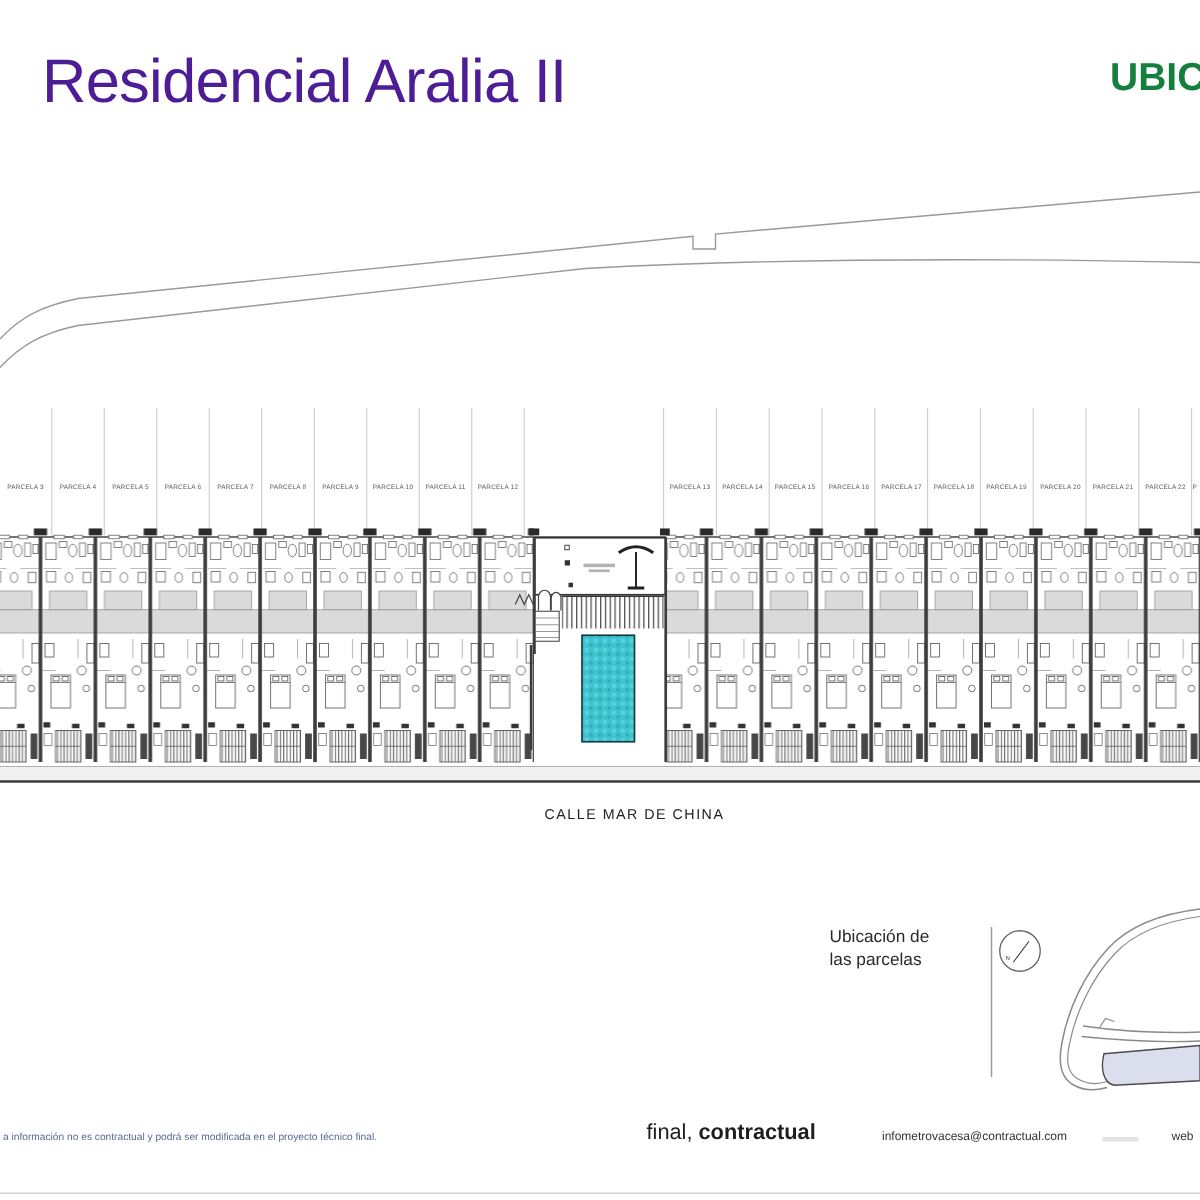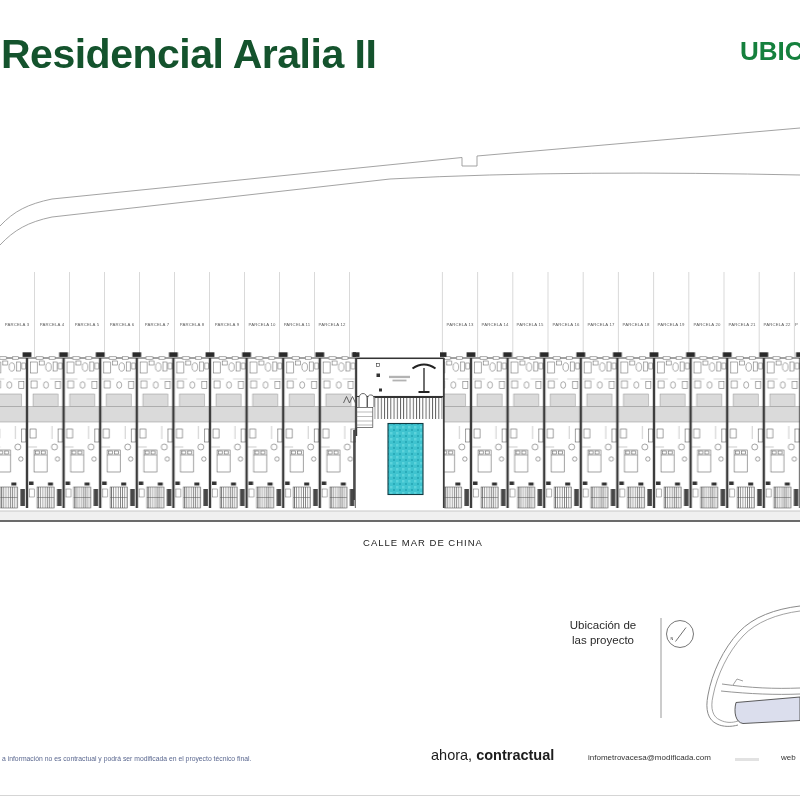--- a/index.html
+++ b/index.html
@@ -1,27 +1,27 @@
 <!DOCTYPE html>
 <html><head>
 <meta charset="utf-8">
 <style>
   html,body{margin:0;padding:0;background:#fff;}
   .page{position:relative;width:800px;height:800px;background:#ffffff;overflow:hidden;
         font-family:"Liberation Sans", sans-serif;}
-  .title{position:absolute;left:1px;top:34px;font-size:41px;font-weight:700;
-         letter-spacing:-0.5px;color:#14532d;line-height:1;white-space:nowrap;}
+  .title{position:absolute;left:1px;top:34px;font-size:41px;font-weight:400;
+         letter-spacing:-0.5px;color:#4c1d95;line-height:1;white-space:nowrap;padding-left:27px;}
   .corner{position:absolute;left:740px;top:36px;font-size:26px;font-weight:700;
           color:#15803d;white-space:nowrap;}
   .plan-svg{position:absolute;left:0;top:0;}
   .plan-svg text{font-family:"Liberation Sans", sans-serif;}
   .plbl{font-size:4.3px;fill:#5a5a5a;letter-spacing:0.15px;}
   .street{font-size:9.5px;fill:#222;letter-spacing:1px;}
   .nlbl{font-size:3.8px;fill:#333;}
-  .map-caption{position:absolute;left:553px;top:618px;width:100px;text-align:center;
+  .map-caption{position:absolute;left:553px;top:618px;width:100px;text-align:left;
                font-size:11.5px;line-height:14.5px;color:#2a2a2a;}
   .disclaimer{position:absolute;left:2px;top:755px;font-size:6.8px;color:#5b6890;
               white-space:nowrap;}
   .brand{position:absolute;left:431px;top:747px;font-size:14.5px;color:#1d1d1d;
          white-space:nowrap;}
   .brand b{font-weight:700;}
   .email{position:absolute;left:588px;top:753px;font-size:8px;color:#333;white-space:nowrap;}
   .faint-mark{position:absolute;left:735px;top:758px;width:24px;height:3px;background:#e2e2e2;}
   .web{position:absolute;left:781px;top:753px;font-size:8px;color:#333;white-space:nowrap;text-align:right;}
   .bottom-rule{position:absolute;left:0;top:795px;width:800px;height:1px;background:#d5d5d5;}
@@ -177,23 +177,23 @@
         <path d="M722 684 C750 688, 775 689, 800 688" stroke-width="0.9"></path>
         <path d="M721 691 C750 694, 776 695, 800 694" stroke-width="0.9"></path>
         <path d="M733 685 L737 679 L743 681" stroke-width="0.8"></path>
       </g>
       <path d="M736 702.5 L800 697 L800 720.5 L743 723.5 C735.5 722.5, 733.5 712, 736 702.5 Z" fill="#dbdeed" stroke="#4a4a4a" stroke-width="0.9"></path>
     </g>
   </svg>
 
   <div class="map-caption">
     <div>Ubicación de</div>
-    <div>las proyecto</div>
+    <div>las parcelas</div>
   </div>
 
   <div class="disclaimer">a información no es contractual y podrá ser modificada en el proyecto técnico final.</div>
-  <div class="brand"><span>ahora,</span> <b>contractual</b></div>
-  <div class="email">infometrovacesa@modificada.com</div>
+  <div class="brand"><span>final,</span> <b>contractual</b></div>
+  <div class="email">infometrovacesa@contractual.com</div>
   <div class="faint-mark"></div>
   <div class="web">web</div>
   <div class="bottom-rule"></div>
 
 </div>
 
 </body></html>

